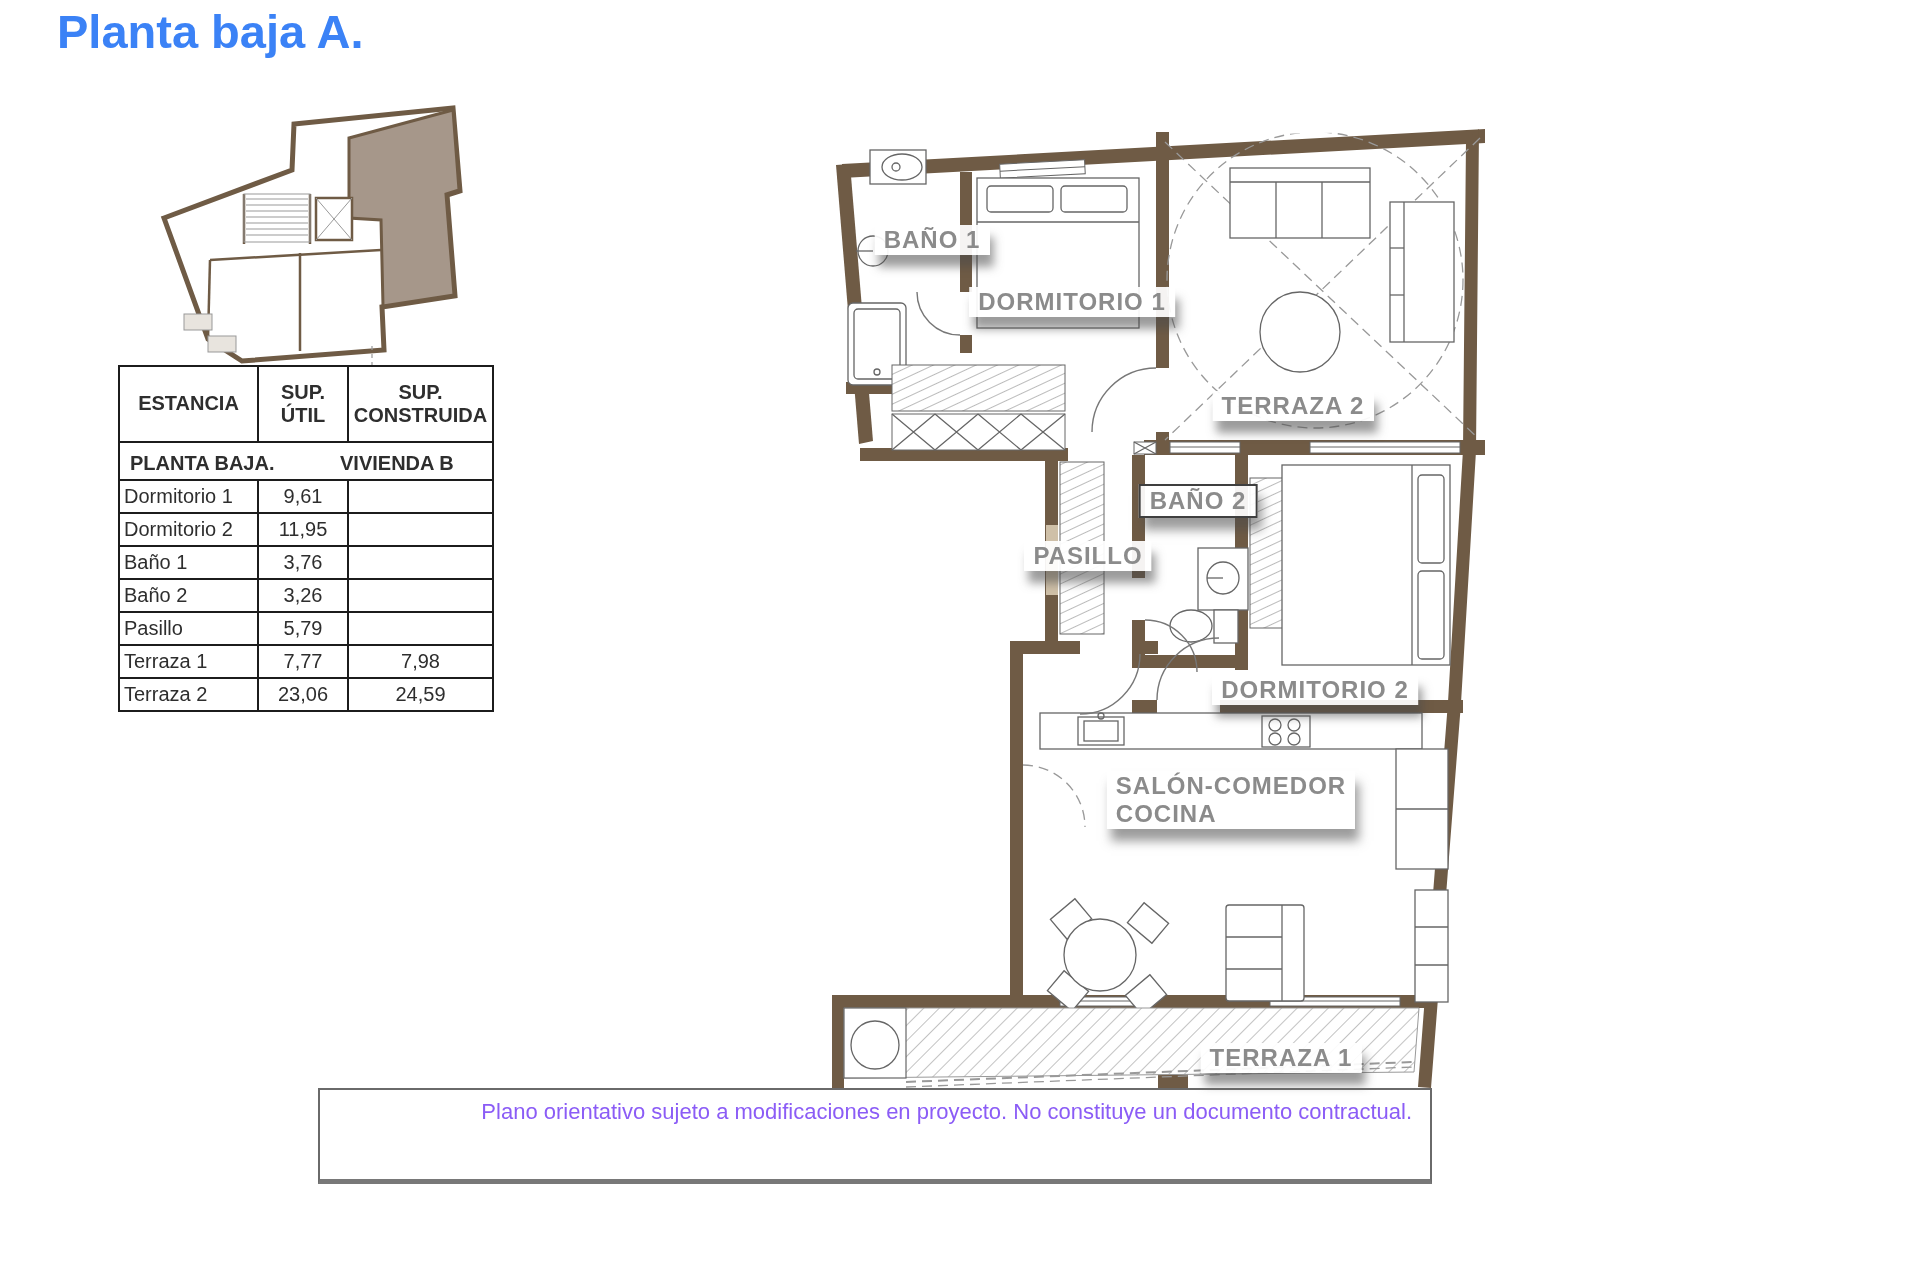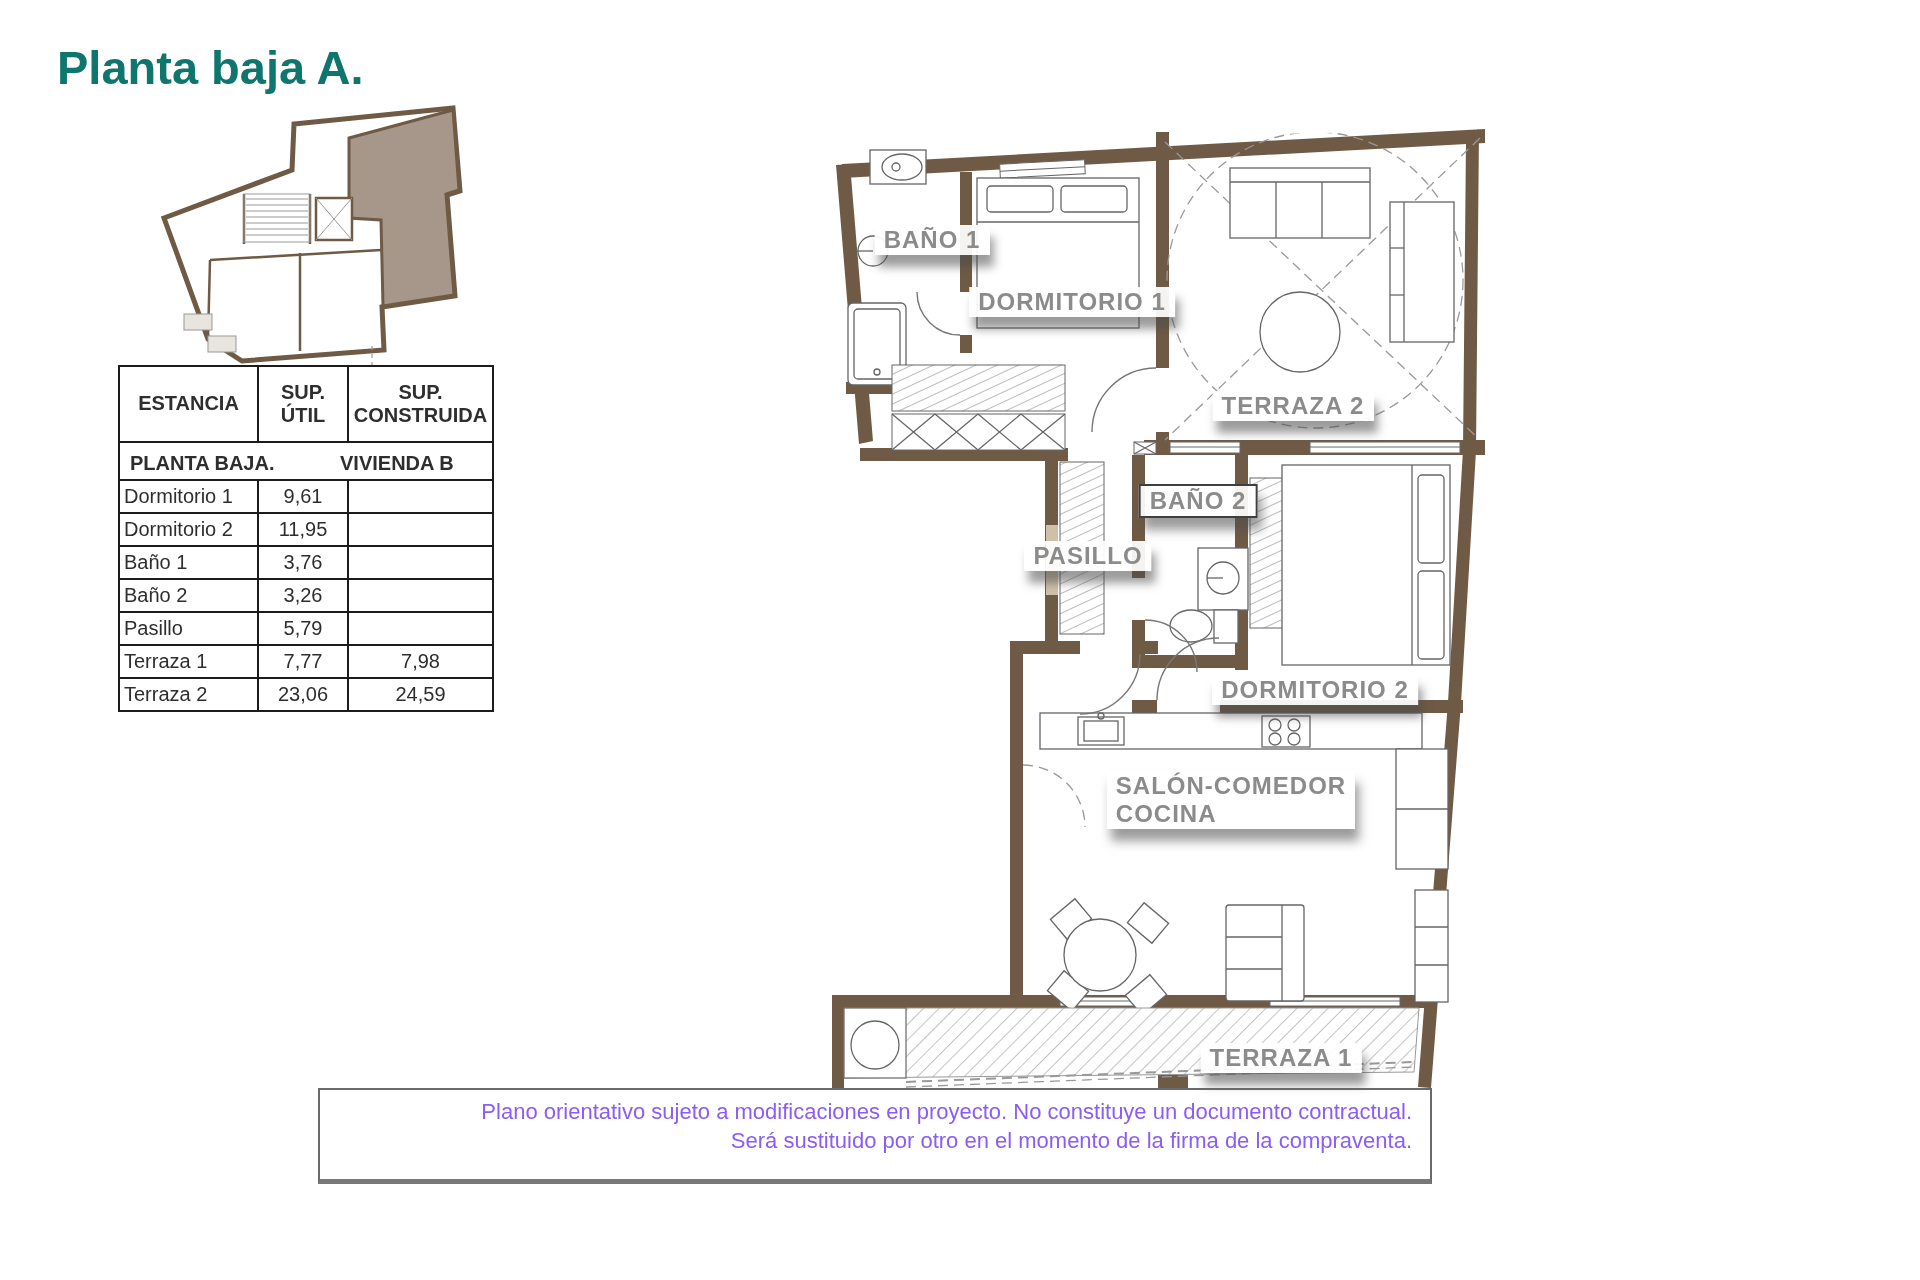--- a/index.html
+++ b/index.html
@@ -1,21 +1,21 @@
 <!DOCTYPE html>
 <html style="--wall-brown: #6f5b45; --unit-highlight: #a6978a; --room-label-gray: #8b8b8b; --table-border: #1c1c1c;"><head>
 <meta charset="utf-8">
 <style>
   html,body{margin:0;padding:0;background:#ffffff;}
   body{width:1920px;height:1280px;position:relative;overflow:hidden;
        font-family:"Liberation Sans", sans-serif;color:#2e2e2e;}
 
   
   .page-title{position:absolute;left:57px;top:4px;font-size:47px;font-weight:bold;
-              color:#0f766e;letter-spacing:0px;margin-top:36px;}
+              color:#3b82f6;letter-spacing:0px;}
 
   
   .keyplan{position:absolute;left:150px;top:98px;width:320px;height:272px;}
 
   
   .area-table-wrap{position:absolute;left:118px;top:365px;width:374px;}
   table.area{border-collapse:collapse;width:100%;table-layout:fixed;}
   table.area td, table.area th{border:2.5px solid #1c1c1c;vertical-align:middle;
       font-size:20px;line-height:1.16;padding:2px 4px;}
   table.area th{font-weight:bold;text-align:center;height:70px;}
@@ -331,14 +331,13 @@
   <div class="lbl" style="left:645px;top:580px">DORMITORIO 2</div>
   <div class="lbl" style="left:561px;top:690px">
     <div class="l2">SALÓN-COMEDOR</div>
     <div class="l2">COCINA</div>
   </div>
   <div class="lbl" style="left:611px;top:948px">TERRAZA 1</div>
 </div>
 
 <div class="disclaimer">
   <div>Plano orientativo sujeto a modificaciones en proyecto. No constituye un documento contractual.</div>
-  <div>Será sustituido por otro en el momento de la firma de la compraventa.</div>
 </div>
 
 </body></html>

